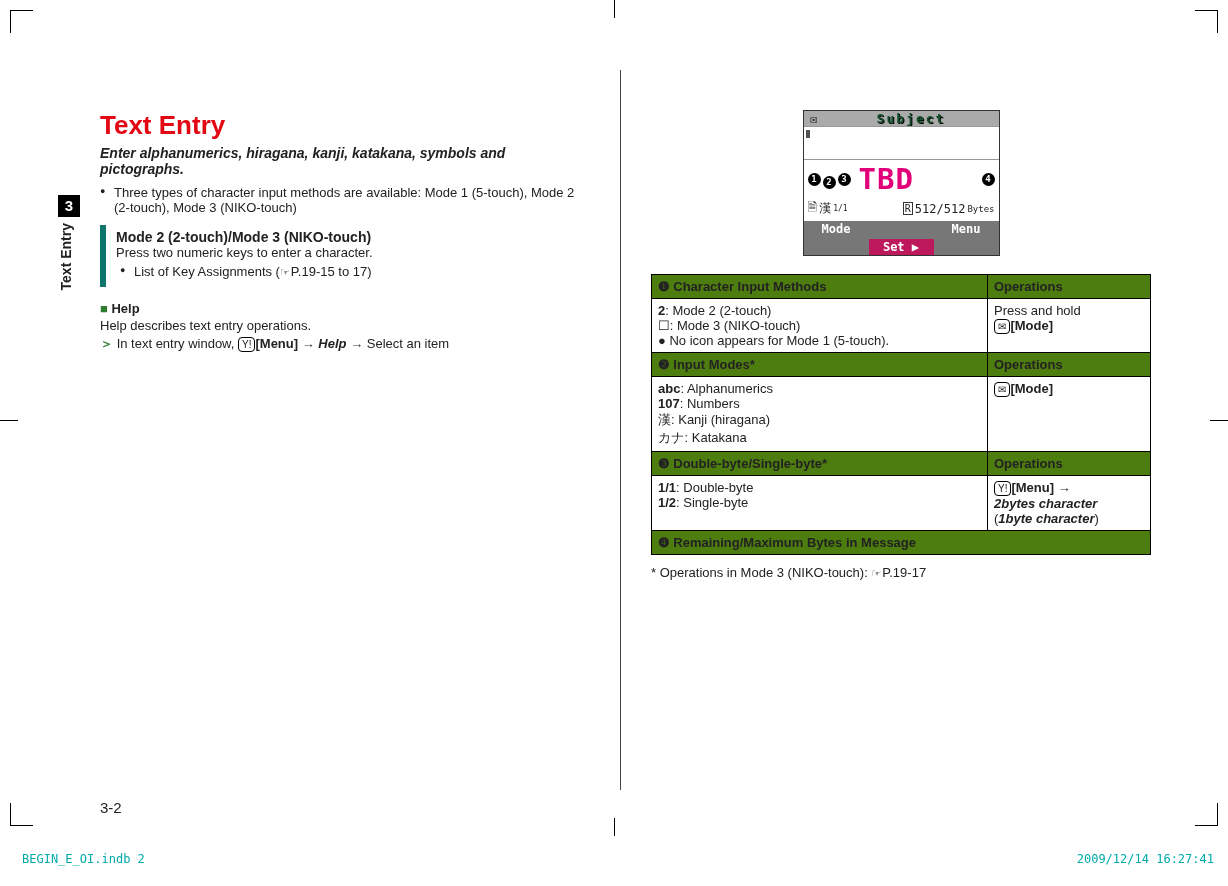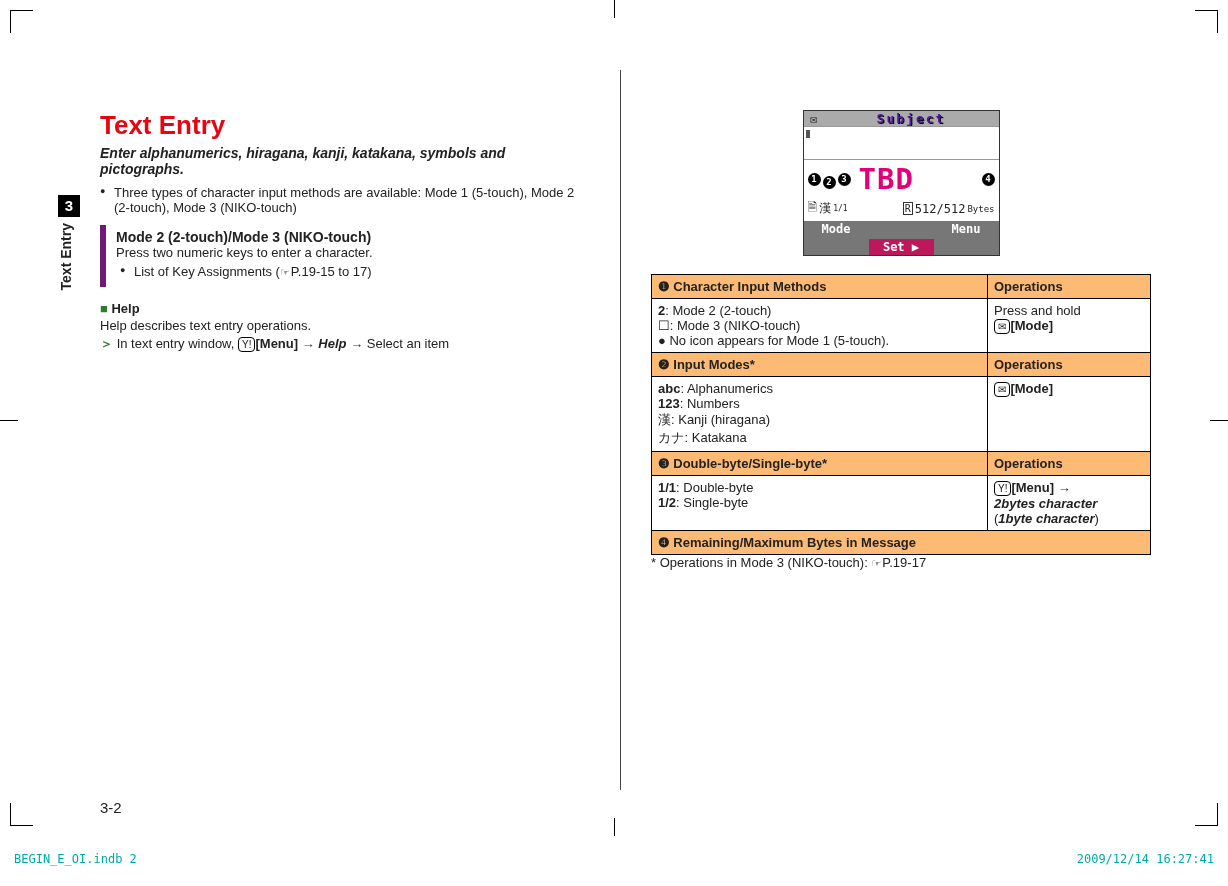--- a/index.html
+++ b/index.html
@@ -57,21 +57,21 @@
   .col-left { width:490px; padding-left:40px; padding-top:40px;}
   .col-div { width:0; border-left:1px solid #444; margin:0 30px; }
   .col-right { width:500px; padding-top:40px;}
 
   h1 { color:#e30613; font-size:26px; margin:0 0 4px 0; font-weight:800;}
   .lede { font-weight:700; font-size:14px; margin-bottom:8px;font-style:italic;}
   ul.b { list-style:none; margin:0 0 10px 0; padding:0;}
   ul.b > li { position:relative; padding-left:14px; margin-bottom:4px; font-size:13px;}
   ul.b > li::before { content:"●"; position:absolute; left:0; top:1px; font-size:9px;}
   .modebox {
-    border-left:6px solid #701a75;
+    border-left:6px solid #0f766e;
     padding:4px 0 4px 10px;
     margin:10px 0 14px 0;
     font-size:13px;
   }
   .modebox .h { font-weight:700; font-size:14px; }
   .sq { color:#2e7d32; font-size:13px; }
   .helpline { margin-top:2px;}
   .arrow { color:#333; }
   .softkey {
     display:inline-block; border:1px solid #000; border-radius:4px;
@@ -81,21 +81,21 @@
   .pref::before{ content:"☞"; font-size:11px; margin-right:1px;}
 
   
   .phone {
     width:195px; margin:0 auto 18px auto;
     border:1px solid #333; font-family: monospace;
     font-size:13px;
   }
   .ph-top { display:flex; align-items:center; background:#aaa; }
   .ph-top .ico{ width:20px; text-align:center; font-size:12px;}
-  .ph-top .title{ flex:1; text-align:center; color:#4c1d95; font-weight:bold; letter-spacing:2px; text-shadow:1px 1px 0 #000;}
+  .ph-top .title{ flex:1; text-align:center; color:#14532d; font-weight:bold; letter-spacing:2px; text-shadow:1px 1px 0 #000;}
   .ph-body { height:32px; border-top:1px solid #999; background:#fff; position:relative;}
   .ph-body .bar{ position:absolute; left:2px; top:3px; width:4px; height:8px; background:#555;}
   .ph-mid { background:#fff; border-top:1px solid #999; padding:2px 4px; }
   .ph-mid .row1 { display:flex; align-items:center; gap:2px;}
   .numball { display:inline-flex; width:13px; height:13px; border-radius:50%; background:#000; color:#fff; font-size:9px; align-items:center; justify-content:center; font-weight:bold;}
   .tbd { color:#e2007a; font-weight:900; font-size:29px; letter-spacing:1px; margin-left:6px;}
   .ph-mid .row2 { display:flex; justify-content:space-between; font-size:12px; margin-top:2px;}
   .row2 .left{ display:flex; align-items:center; gap:2px;}
   .row2 .right{ display:flex; align-items:center; gap:2px;}
   .sm{ font-size:9px;}
@@ -104,29 +104,29 @@
   .ph-bot div{ flex:1; text-align:center; padding:1px 0;}
   .ph-bot .mid{ background:#be185d; color:#fff;margin-top:18px; }
 
   
   table.spec {
     border-collapse:collapse; width:100%; font-size:13px;
   }
   table.spec th, table.spec td {
     border:1px solid #000; padding:4px 6px; text-align:left; vertical-align:top;
   }
-  table.spec th { background:#fdba74; font-weight:700;}
+  table.spec th { background:#4d7c0f; font-weight:700;}
   .thop { width:150px;}
-  .note { font-size:13px; }
+  .note { font-size:13px; margin-top:10px;}
   .bold{font-weight:700;}
   .ital{font-style:italic; font-weight:700;}
 
   
   .pgnum { position:absolute; left:100px; bottom:70px; font-size:15px;}
-  .footer { position:absolute; left:14px; right:14px; bottom:20px;
+  .footer { position:absolute; left:22px; right:14px; bottom:20px;
     display:flex; justify-content:space-between;
     font-family: monospace; font-size:12px; color:#0aa;}
 </style>
 </head>
 <body>
 
 <div class="crop-corner crop-tl"></div>
 <div class="crop-corner crop-tr"></div>
 <div class="crop-corner crop-bl"></div>
 <div class="crop-corner crop-br"></div>
@@ -234,21 +234,21 @@
           <span class="softkey">✉</span><span class="bold">[Mode]</span>
         </td>
       </tr>
       <tr>
         <th>❷ Input Modes*</th>
         <th>Operations</th>
       </tr>
       <tr>
         <td>
           <span class="bold">abc</span><span>: Alphanumerics</span><br>
-          <span class="bold">123</span><span>: Numbers</span><br>
+          <span class="bold">107</span><span>: Numbers</span><br>
           <span>漢</span><span>: Kanji (hiragana)</span><br>
           <span>カナ</span><span>: Katakana</span>
         </td>
         <td>
           <span class="softkey">✉</span><span class="bold">[Mode]</span>
         </td>
       </tr>
       <tr>
         <th>❸ Double-byte/Single-byte*</th>
         <th>Operations</th>

